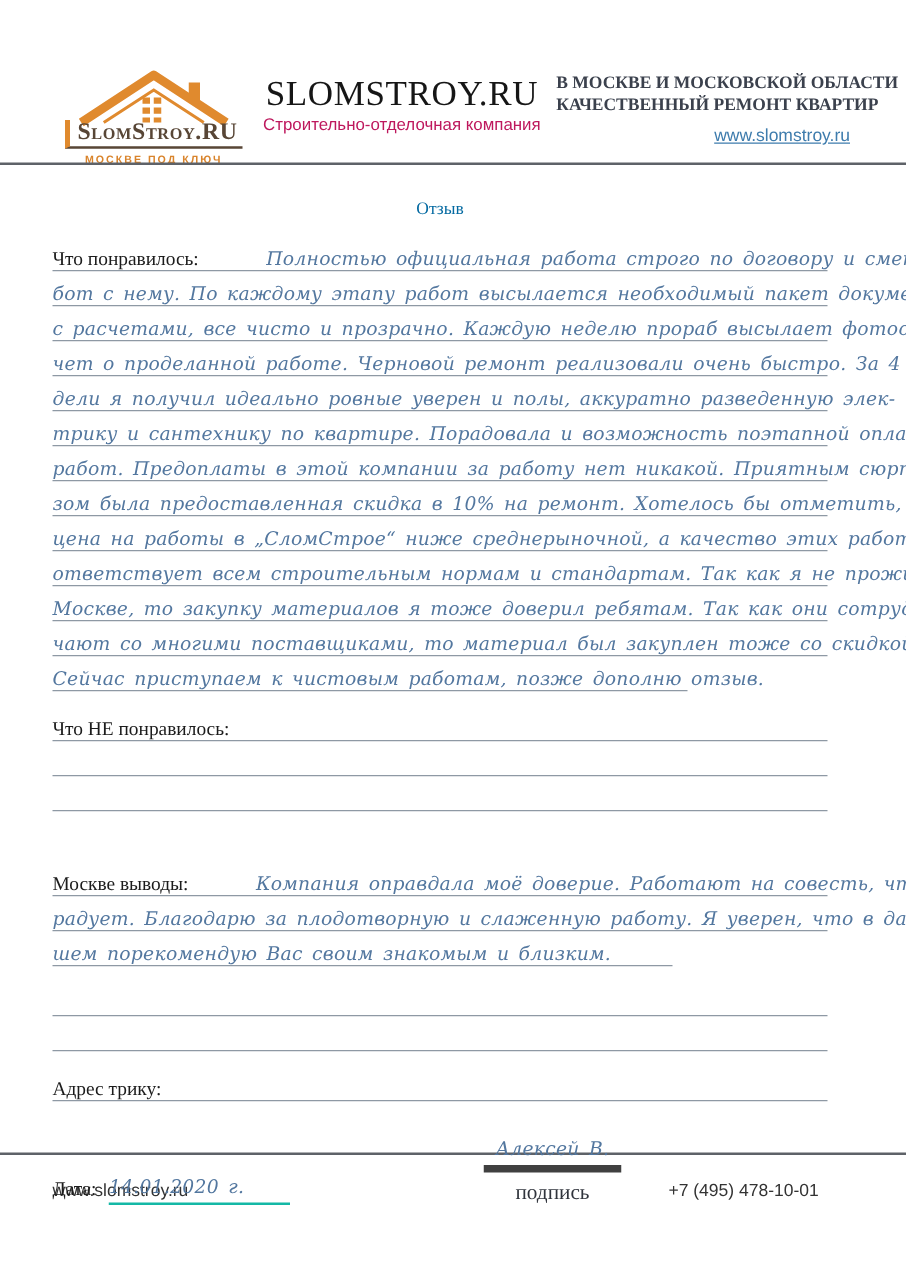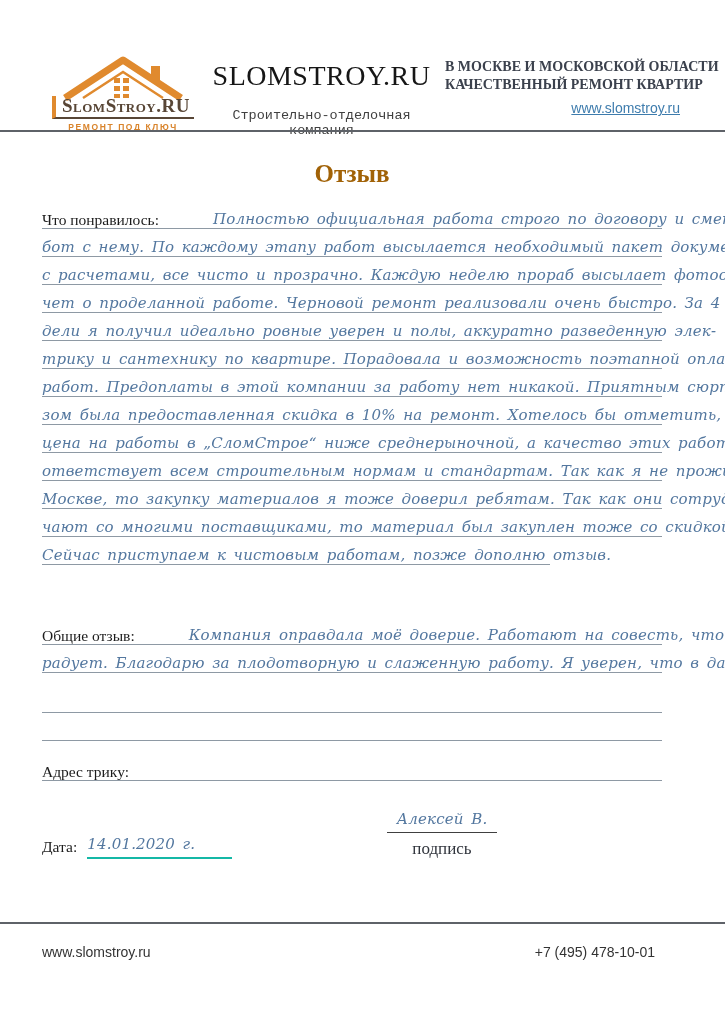--- a/index.html
+++ b/index.html
@@ -55,24 +55,24 @@
   }
 
   .brand-center { text-align: center; padding-top: 10px; flex: 1; }
   .brand-title {
     font-family: "Liberation Serif", serif;
     font-size: 28px;
     letter-spacing: 0.5px;
     color: #161616;
   }
   .brand-subtitle {
-    margin-top: 16px;
-    font-family: Liberation Mono, monospace;
+    margin-top: 0;
+    font-family: Liberation Sans, sans-serif;
     font-size: 13.5px;
-    color: #404040;
+    color: #be185d;
   }
 
   .header-right { width: 235px; text-align: right; padding-top: 8px; }
   .header-right .hr-line {
     font-family: "Liberation Serif", serif;
     font-weight: bold;
     font-size: 14px;
     line-height: 1.3;
     color: #3b414d;
     white-space: nowrap;
@@ -84,24 +84,24 @@
     font-size: 14px;
     color: #3e7cad;
     text-decoration: underline;
     cursor: pointer;
   }
 
   
   .content { padding: 0 63px 0 42px; }
   .doc-title {
     text-align: center;
-    font-weight: bold;
-    font-size: 25px;
+    font-weight: normal;
+    font-size: 14px;
     margin: 30px 0 16px 0;
-    color: #a16207;
+    color: #0369a1;
   }
 
   .rule-row {
     position: relative;
     height: 28px;
     display: flex;
     align-items: flex-end;
     white-space: nowrap;
     overflow: visible;
     gap: 48px;
@@ -150,21 +150,21 @@
   .date-value {
     display: inline-block;
     min-width: 145px;
     border-bottom: 2px solid #14b8a6;
     margin-left: 4px;
   }
   .sign-block { text-align: center; margin-right: 165px; }
   .sign-value {
     display: inline-block;
     min-width: 110px;
-    border-bottom: 1px solid #404040;
+    border-bottom: 6px solid #404040;
     text-align: center;
   }
   .sign-caption {
     margin-top: 6px;
     font-size: 17px;
     color: #30343c;
   }
 
   
   .footer {
@@ -196,21 +196,21 @@
         <path d="M24 48 L64 22 L104 48" fill="none" stroke="#e08a2e" stroke-width="2.5"></path>
         <rect x="92" y="16" width="9" height="16" fill="#e08a2e"></rect>
         <rect x="55" y="28" width="6" height="5" fill="#e08a2e"></rect>
         <rect x="64" y="28" width="6" height="5" fill="#e08a2e"></rect>
         <rect x="55" y="36" width="6" height="5" fill="#e08a2e"></rect>
         <rect x="64" y="36" width="6" height="5" fill="#e08a2e"></rect>
         <rect x="55" y="44" width="6" height="4" fill="#e08a2e"></rect>
         <rect x="64" y="44" width="6" height="4" fill="#e08a2e"></rect>
       </svg>
       <div class="logo-text">SlomStroy.RU</div>
-      <div class="logo-tagline">РЕМОНТ ПОД КЛЮЧ</div>
+      <div class="logo-tagline">МОСКВЕ ПОД КЛЮЧ</div>
     </div>
 
     <div class="brand-center">
       <div class="brand-title">SLOMSTROY.RU</div>
       <div class="brand-subtitle">Строительно-отделочная компания</div>
     </div>
 
     <div class="header-right">
       <div class="hr-line">В МОСКВЕ И МОСКОВСКОЙ ОБЛАСТИ</div>
       <div class="hr-line">КАЧЕСТВЕННЫЙ РЕМОНТ КВАРТИР</div>
@@ -273,32 +273,48 @@
           <span class="hw">чают со многими поставщиками, то материал был закуплен тоже со скидкой.</span>
         </div>
       <div class="rule-row rule-82">
           <span class="rule"></span>
           <span class="hw">Сейчас приступаем к чистовым работам, позже дополню отзыв.</span>
         </div>
     </div>
 
     <div class="section-gap-sm"></div>
 
-
-    <div class="section-gap-lg"></div>
-
     <div>
       <div class="rule-row indent-label">
         <span class="rule"></span>
-        <span class="label">Общие отзыв:</span>
+        <span class="label">Что НЕ понравилось:</span>
+      </div>
+      <div class="rule-row">
+          <span class="rule"></span>
+        </div>
+      <div class="rule-row">
+          <span class="rule"></span>
+        </div>
+    </div>
+
+    <div class="section-gap-lg"></div>
+
+    <div>
+      <div class="rule-row indent-label">
+        <span class="rule"></span>
+        <span class="label">Москве выводы:</span>
         <span class="hw">Компания оправдала моё доверие. Работают на совесть, что очень</span>
       </div>
       <div class="rule-row">
           <span class="rule"></span>
           <span class="hw">радует. Благодарю за плодотворную и слаженную работу. Я уверен, что в дальней-</span>
+        </div>
+      <div class="rule-row rule-80">
+          <span class="rule"></span>
+          <span class="hw">шем порекомендую Вас своим знакомым и близким.</span>
         </div>
       <div class="section-gap-sm"></div>
       <div class="rule-row">
           <span class="rule"></span>
         </div>
       <div class="rule-row">
           <span class="rule"></span>
         </div>
     </div>
 

